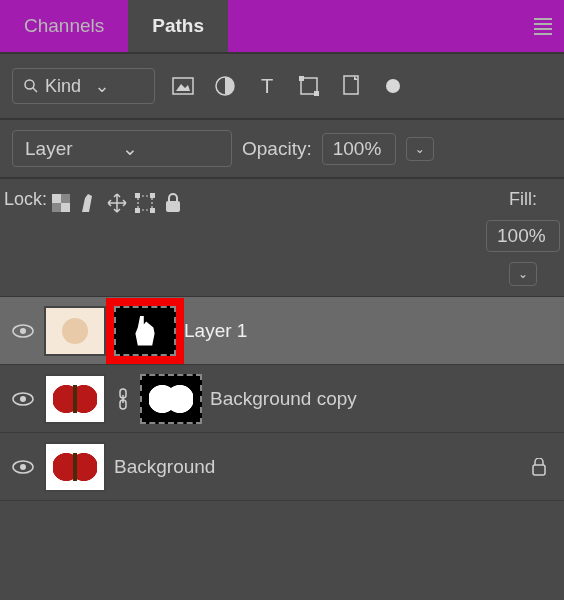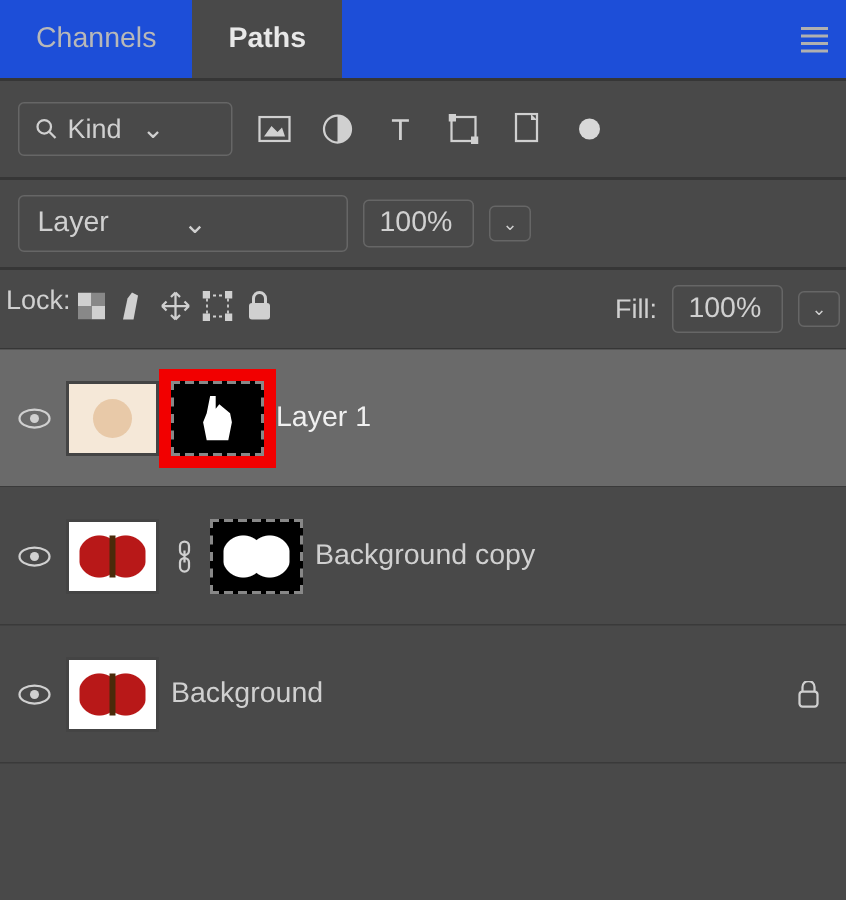--- a/index.html
+++ b/index.html
@@ -19,21 +19,21 @@
     .panel {
       background: #494949;
       width: 100%;
       height: 100%;
     }
     
     .tabs {
       display: flex;
       align-items: center;
       height: 52px;
-      background: #1d4ed8;
+      background: #a21caf;
     }
     .tab {
       padding: 0 24px;
       height: 100%;
       display: flex;
       align-items: center;
       font-size: 19px;
       color: #b8b8b8;
       cursor: pointer;
     }
@@ -148,29 +148,30 @@
       padding: 10px 4px;
     }
     .lock-row .label {
       font-size: 18px;
     }
     .fill-group {
       margin-left: auto;
       display: flex;
       align-items: center;
       gap: 10px;
+      flex-direction: column;
     }
     
     .layers-list {
       border-top: 1px solid #363636;
     }
     .layer-row {
       display: flex;
       align-items: center;
-      height: 92px;
+      height: 68px;
       padding: 0 10px;
       gap: 8px;
       border-bottom: 1px solid #3a3a3a;
     }
     .layer-row.selected {
       background: #6a6a6a;
       color: #f0f0f0;
     }
     .vis {
       width: 26px;
@@ -323,20 +324,21 @@
       <div class="dot"></div>
     </div>
   </div>
   <div class="divider"></div>
 
   <div class="blend-row">
     <div class="blend-select">
       <span>Layer</span>
       <span class="chevron">⌄</span>
     </div>
+    <span class="label">Opacity:</span>
     <div class="value-box">100%</div>
     <div class="chev-box">
       <span class="chevron">⌄</span>
     </div>
   </div>
   <div class="divider"></div>
 
   <div class="lock-row">
     <span class="label">Lock:</span>
     <div class="icon-btn">

